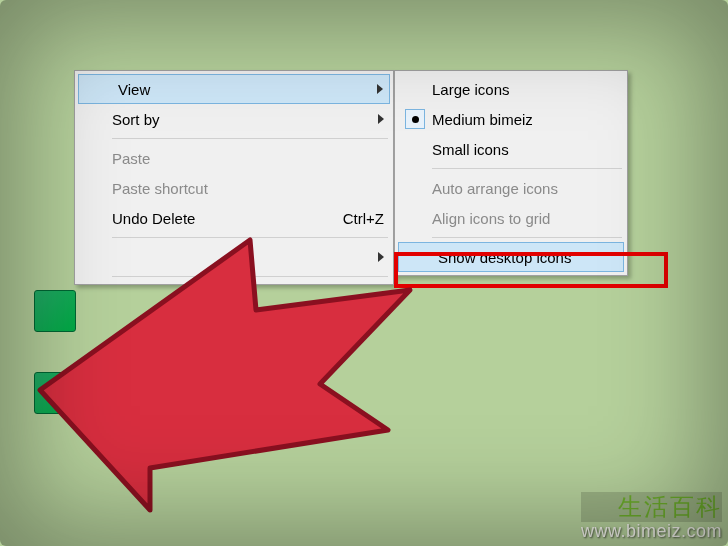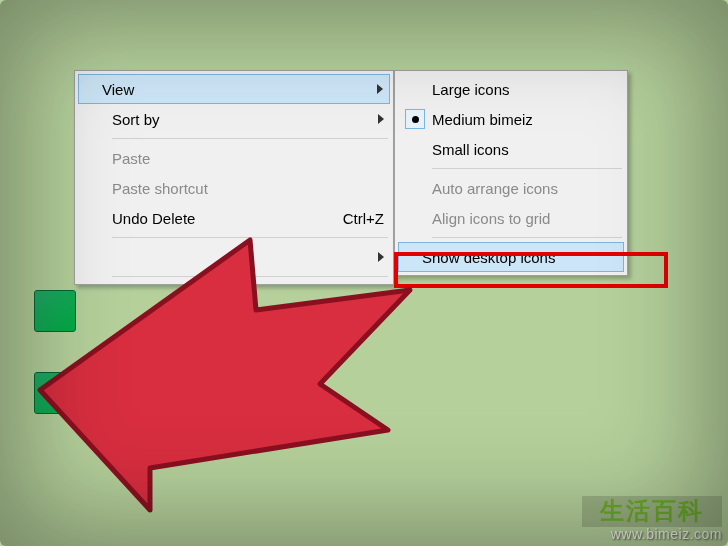--- a/index.html
+++ b/index.html
@@ -41,21 +41,21 @@
       display: flex;
       align-items: center;
       height: 30px;
       padding: 0 6px 0 34px;
       position: relative;
       white-space: nowrap;
     }
     .menu-item.highlight {
       background: #cde6f7;
       border: 1px solid #7bb5e0;
-      padding-left: 23px;
+      padding-left: 39px;
     }
     .menu-item.disabled { color: #8a8a8a; }
     .menu-item .label { flex: 1; }
     .menu-item .shortcut { margin-left: auto; padding-left: 20px; text-align: center; }
     .menu-sep {
       height: 1px;
       background: #d0d0d0;
       margin: 4px 2px 4px 34px;
     }
     .submenu-arrow {
@@ -104,28 +104,28 @@
     }
     .watermark {
       position: absolute;
       right: 6px;
       bottom: 4px;
       text-align: right;
       line-height: 1.1;
     }
     .watermark .cn {
       font-size: 24px;
-      font-weight: 700;
+      font-weight: 400;
       color: #6bab2a;
       background: rgba(0,0,0,.15);
-      padding: 2px 18px;
+      padding: 2px 0;
       letter-spacing: 2px;
     }
     .watermark .url {
-      font-size: 14px;
+      font-size: 18px;
       color: #f5f5ee;
       text-shadow: 1px 1px 2px rgba(0,0,0,.6);
       letter-spacing: .5px;
     }
   </style>
 </head>
 <body>
 
 <div class="desktop-icon" style="left:34px; top:290px;"></div>
 <div class="desktop-icon" style="left:34px; top:372px;"></div>

